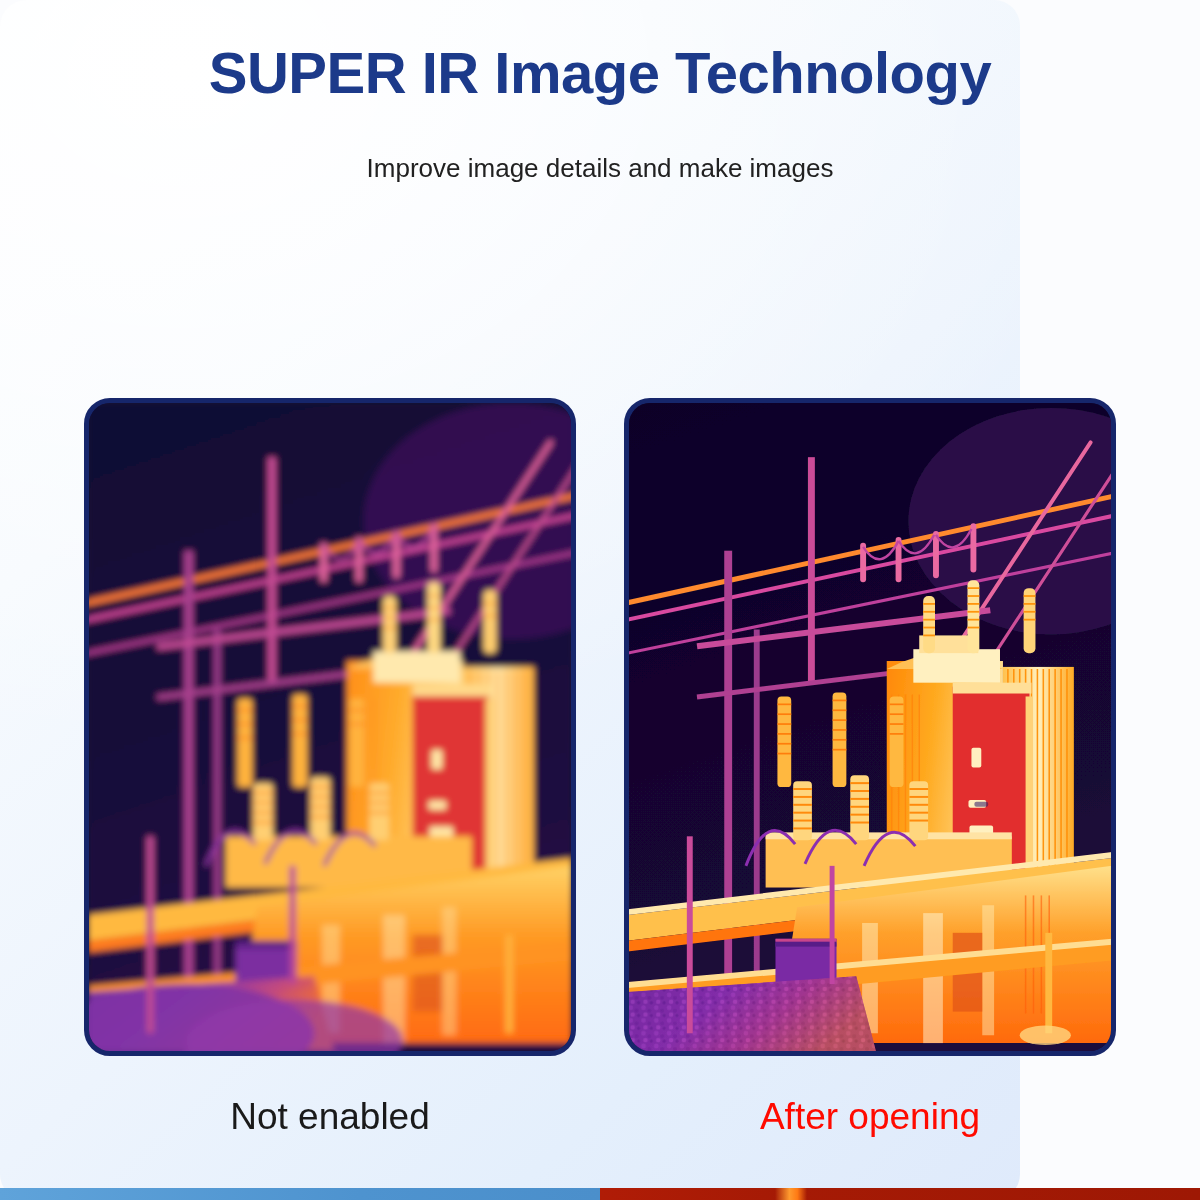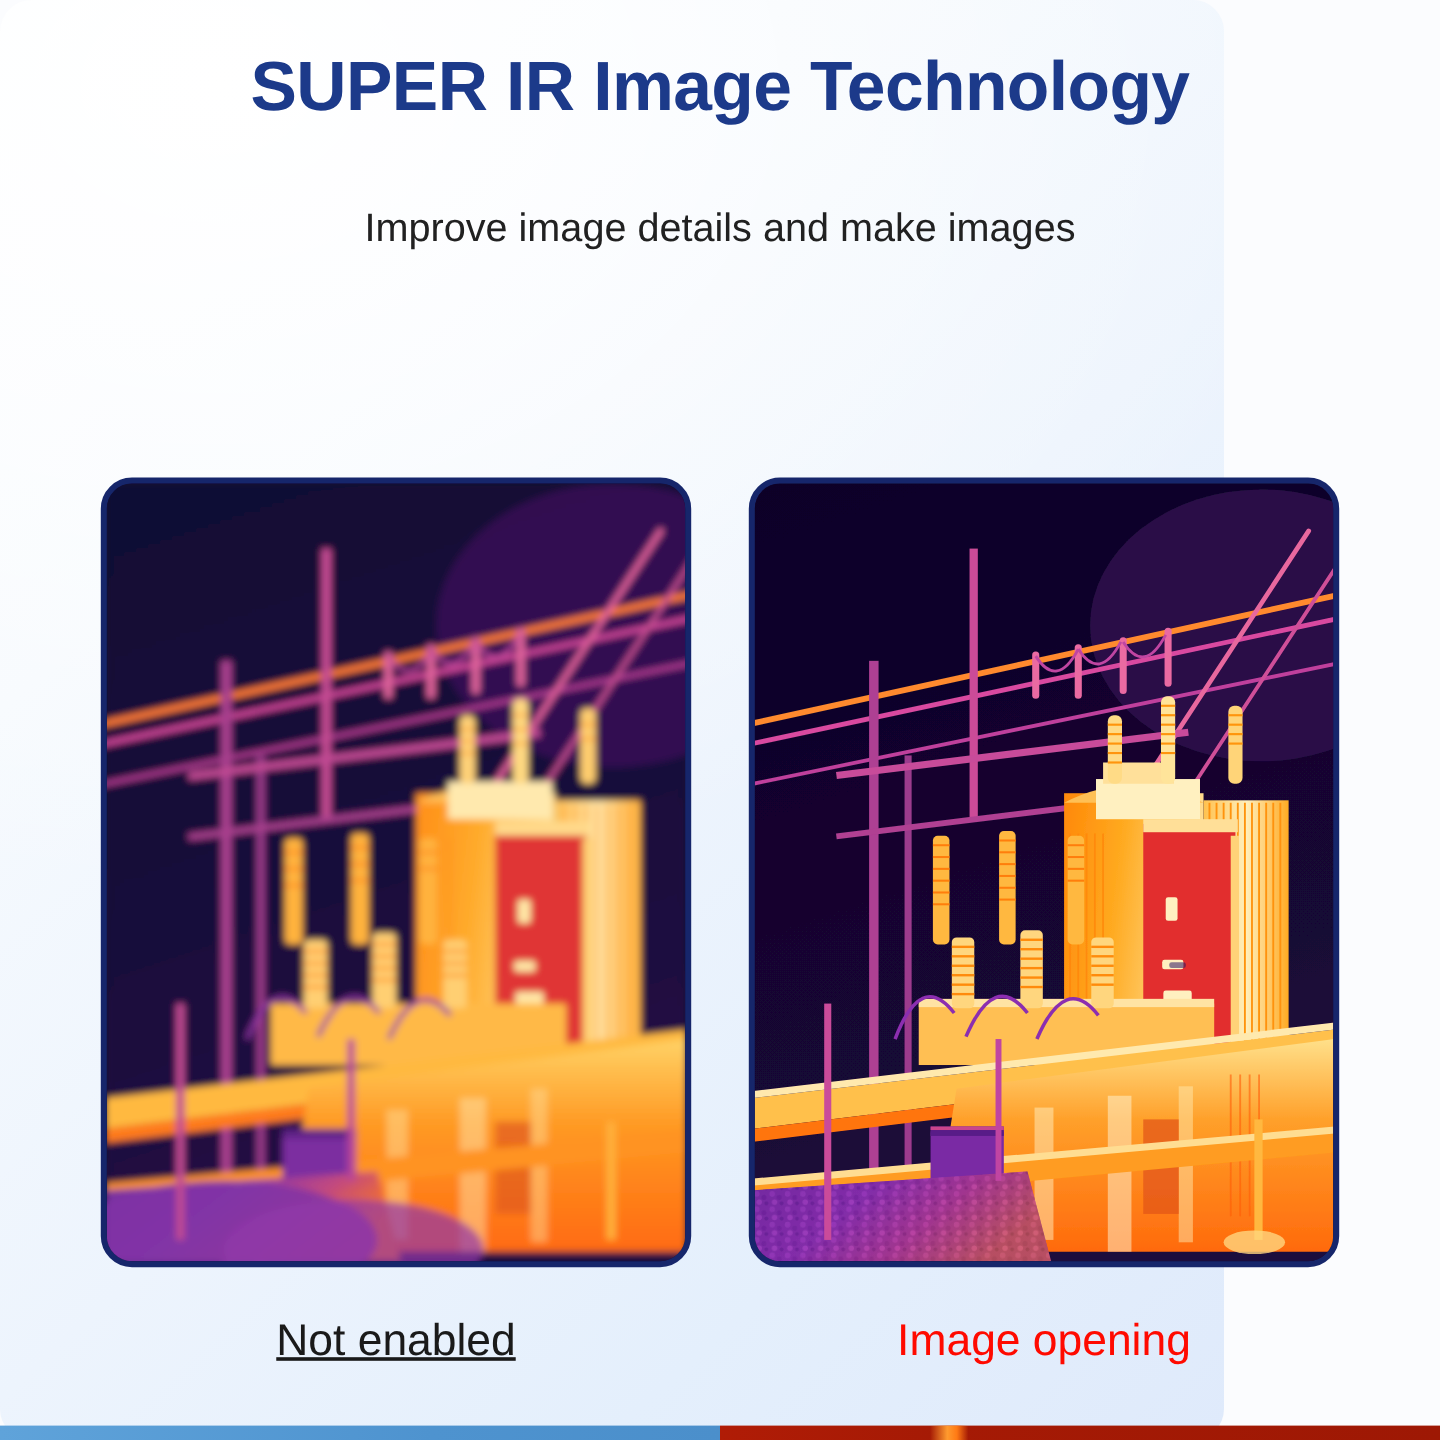--- a/index.html
+++ b/index.html
@@ -34,23 +34,23 @@
     margin: 0;
     padding-top: 40px;
     font-size: 58px;
     line-height: 1.13;
     font-weight: bold;
     letter-spacing: -0.5px;
     color: #1c3a8a;
     font-family: "Liberation Sans", sans-serif;
   }
   .subtitle {
-    margin: 16px;
+    margin: 0;
     padding-top: 42px;
-    font-size: 33px;
+    font-size: 26px;
     line-height: 1.55;
     font-weight: normal;
     color: #212121;
     font-family: "Liberation Sans", sans-serif;
   }
 
   
   .compare {
     position: absolute;
     top: 398px;
@@ -78,21 +78,21 @@
     height: 100%;
   }
   .caption {
     margin: 0;
     padding-top: 40px;
     text-align: center;
     font-size: 37px;
     font-weight: normal;
     font-family: "Liberation Sans", sans-serif;
   }
-  .caption.plain { color: #1a1a1a; text-decoration: underline; }
+  .caption.plain { color: #1a1a1a; }
   .caption.accent { color: #ff0a00; }
 
   
   .bottom-strip {
     position: absolute;
     left: 0;
     bottom: 0;
     width: 1200px;
     height: 12px;
     display: flex;
@@ -542,21 +542,21 @@
             <path d="M0 598 L232 582 L252 658 L0 658 Z" fill="url(#gravelA)"></path>
             <path d="M0 598 L232 582 L252 658 L0 658 Z" fill="url(#groundA)" opacity="0.45"></path>
 
             <rect x="60" y="440" width="6" height="200" fill="#ca4b9a"></rect>
             <rect x="205" y="470" width="5" height="120" fill="#c045a2"></rect>
             <rect x="424" y="538" width="7" height="102" fill="#ffb83f"></rect>
             <ellipse cx="424" cy="642" rx="26" ry="10" fill="#ffd67e" opacity="0.8"></ellipse>
           </g>
         </svg>
       </div>
-      <p class="caption accent">Image opening</p>
+      <p class="caption accent">After opening</p>
     </div>
 
   </div>
 
   <div class="bottom-strip">
     <div class="strip-seg strip-blue"></div>
     <div class="strip-seg strip-red">
       <div class="strip-hot"></div>
     </div>
   </div>

